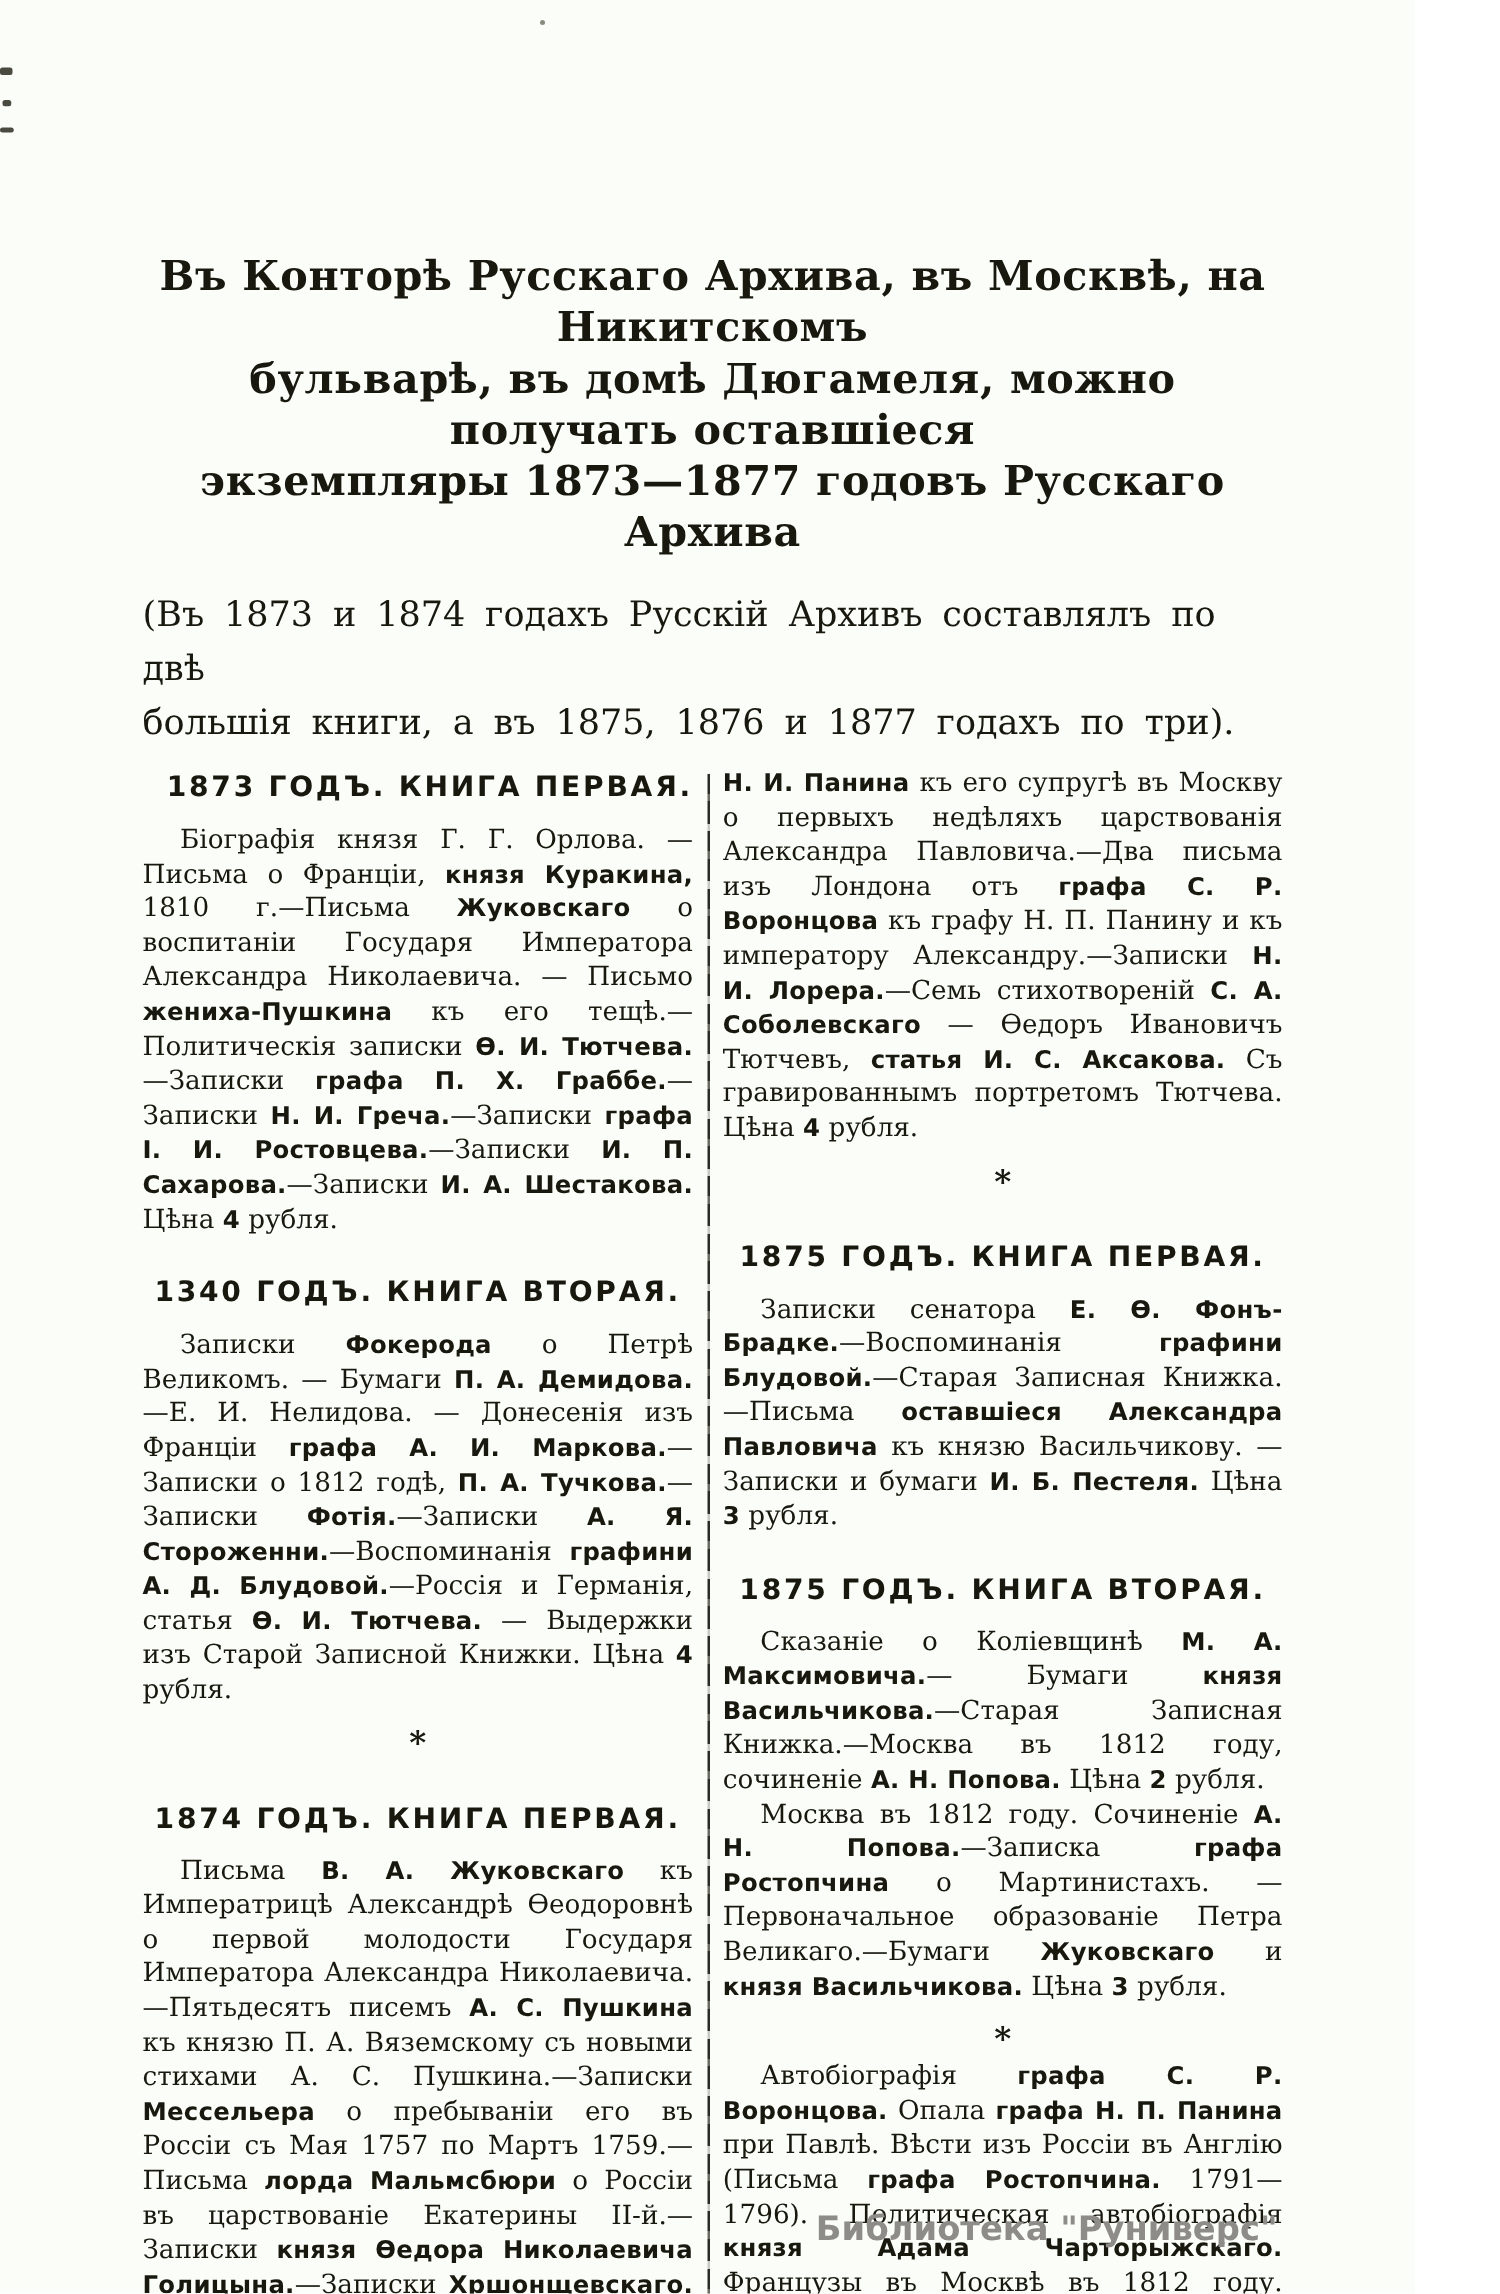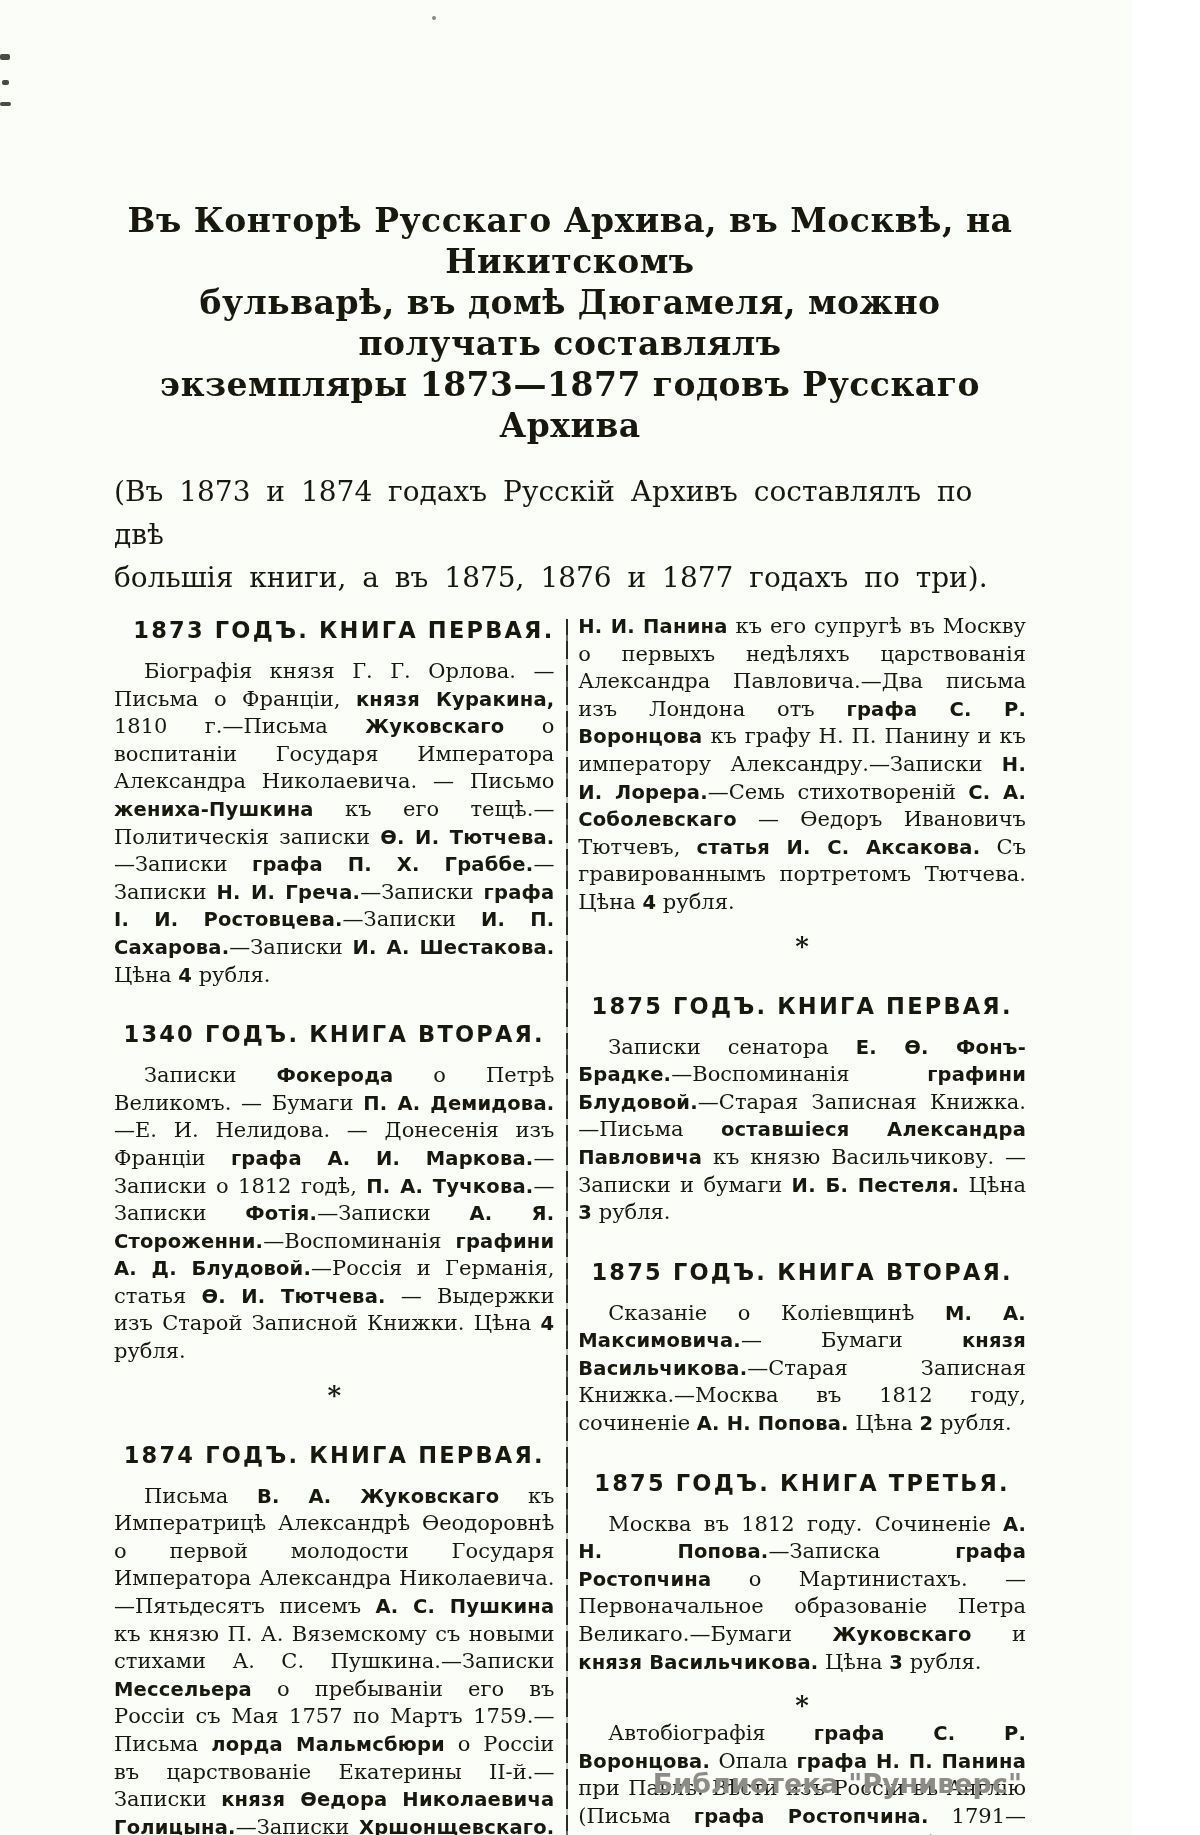--- a/index.html
+++ b/index.html
@@ -89,21 +89,21 @@
 
 <div class="page">
   <span class="speck s1"></span>
   <span class="speck s2"></span>
   <span class="speck s3"></span>
   <span class="speck s4"></span>
 
   <div class="inner">
     <div class="title">
         <div>Въ Конторѣ Русскаго Архива, въ Москвѣ, на Никитскомъ</div>
-        <div>бульварѣ, въ домѣ Дюгамеля, можно получать составлялъ</div>
+        <div>бульварѣ, въ домѣ Дюгамеля, можно получать оставшіеся</div>
         <div>экземпляры 1873—1877 годовъ Русскаго Архива</div>
       </div>
     <div class="subtitle">
         <div>(Въ 1873 и 1874 годахъ Русскій Архивъ составлялъ по двѣ</div>
         <div>большія книги, а въ 1875, 1876 и 1877 годахъ по три).</div>
       </div>
 
     <div class="cols">
       <div class="col left">
           <h2 class="sec-h">1873 ГОДЪ. КНИГА ПЕРВАЯ.</h2>
@@ -115,21 +115,20 @@
           <p class="para">Письма <b class="n">В. А. Жуковскаго</b> къ Императрицѣ Александрѣ Ѳеодоровнѣ о первой молодости Государя Императора Александра Николаевича.—Пятьдесятъ писемъ <b class="n">А. С. Пушкина</b> къ князю П. А. Вяземскому съ новыми стихами А. С. Пушкина.—Записки <b class="n">Мессельера</b> о пребываніи его въ Россіи съ Мая 1757 по Мартъ 1759.—Письма <b class="n">лорда Мальмсбюри</b> о Россіи въ царствованіе Екатерины ІІ-й.—Записки <b class="n">князя Ѳедора Николаевича Голицына.</b>—Записки <b class="n">Хршонщевскаго.</b> — Записки <b class="n">Ильи Ѳедоровича Тимковскаго.</b> — Воспоминанія <b class="n">графини А. Д. Блудовой.</b>—Уроки исторіи, статьи <b class="n">Д. И. Иловайскаго</b> (Мнимые охранители). Съ гравированнымъ портретомъ князя В. Ѳ. Одоевскаго. Цѣна  рубля.</p>
         </div>
       <div class="divider"></div>
       <div class="col right">
           <p class="para noind"><b class="n">Н. И. Панина</b> къ его супругѣ въ Москву о первыхъ недѣляхъ царствованія Александра Павловича.—Два письма изъ Лондона отъ <b class="n">графа С. Р. Воронцова</b> къ графу Н. П. Панину и къ императору Александру.—Записки <b class="n">Н. И. Лорера.</b>—Семь стихотвореній <b class="n">С. А. Соболевскаго</b> — Ѳедоръ Ивановичъ Тютчевъ, <b class="n">статья И. С. Аксакова.</b> Съ гравированнымъ портретомъ Тютчева. Цѣна <b class="n">4</b> рубля.</p>
           <div class="star">*</div>
           <h2 class="sec-h">1875 ГОДЪ. КНИГА ПЕРВАЯ.</h2>
           <p class="para">Записки сенатора <b class="n">Е. Ѳ. Фонъ-Брадке.</b>—Воспоминанія <b class="n">графини Блудовой.</b>—Старая Записная Книжка.—Письма <b class="n">оставшіеся Александра Павловича</b> къ князю Васильчикову. — Записки и бумаги <b class="n">И. Б. Пестеля.</b> Цѣна <b class="n">3</b> рубля.</p>
           <h2 class="sec-h">1875 ГОДЪ. КНИГА ВТОРАЯ.</h2>
           <p class="para">Сказаніе о Коліевщинѣ <b class="n">М. А. Максимовича.</b>— Бумаги <b class="n">князя Васильчикова.</b>—Старая Записная Книжка.—Москва въ 1812 году, сочиненіе <b class="n">А. Н. Попова.</b> Цѣна <b class="n">2</b> рубля.</p>
-          <h2 class="sec-h">1875 ГОДЪ. КНИГА ТРЕТЬЯ.</h2>
           <p class="para">Москва въ 1812 году. Сочиненіе <b class="n">А. Н. Попова.</b>—Записка <b class="n">графа Ростопчина</b> о Мартинистахъ. — Первоначальное образованіе Петра Великаго.—Бумаги <b class="n">Жуковскаго</b> и <b class="n">князя Васильчикова.</b> Цѣна <b class="n">3</b> рубля.</p>
           <div class="star">*</div>
           <p class="para">Автобіографія <b class="n">графа С. Р. Воронцова.</b> Опала <b class="n">графа Н. П. Панина</b> при Павлѣ. Вѣсти изъ Россіи въ Англію (Письма <b class="n">графа Ростопчина.</b> 1791—1796). Политическая автобіографія <b class="n">князя Адама Чарторыжскаго.</b> Французы въ Москвѣ въ 1812 году.  Выдержки изъ Старой Записной Книжки. Объ отмѣнѣ крѣпостнаго права, статья  Письмо  объ Н. И. Тургеневѣ. Цѣна  рубля.</p>
         </div>
     </div>
   </div>
 
   <div class="watermark">Библиотека "Руниверс"</div>
 </div>
 

